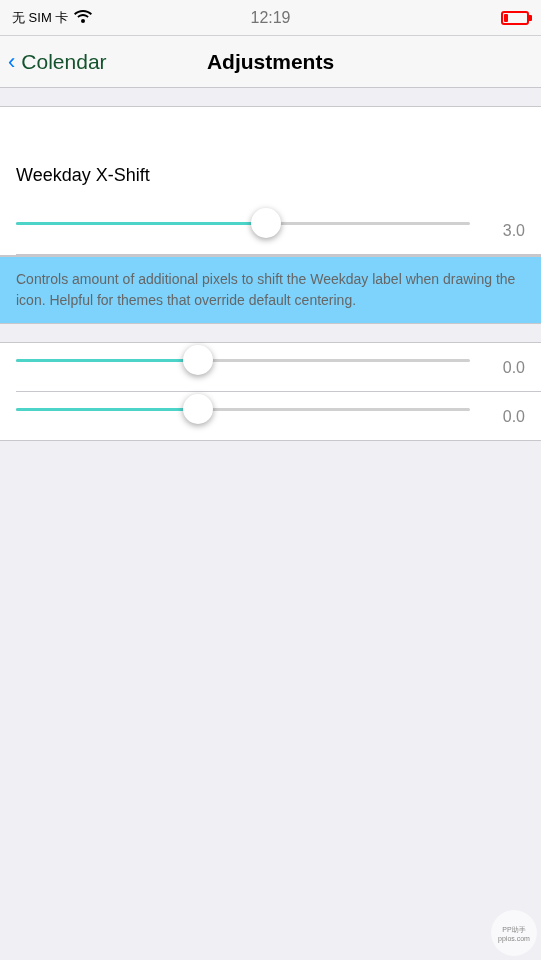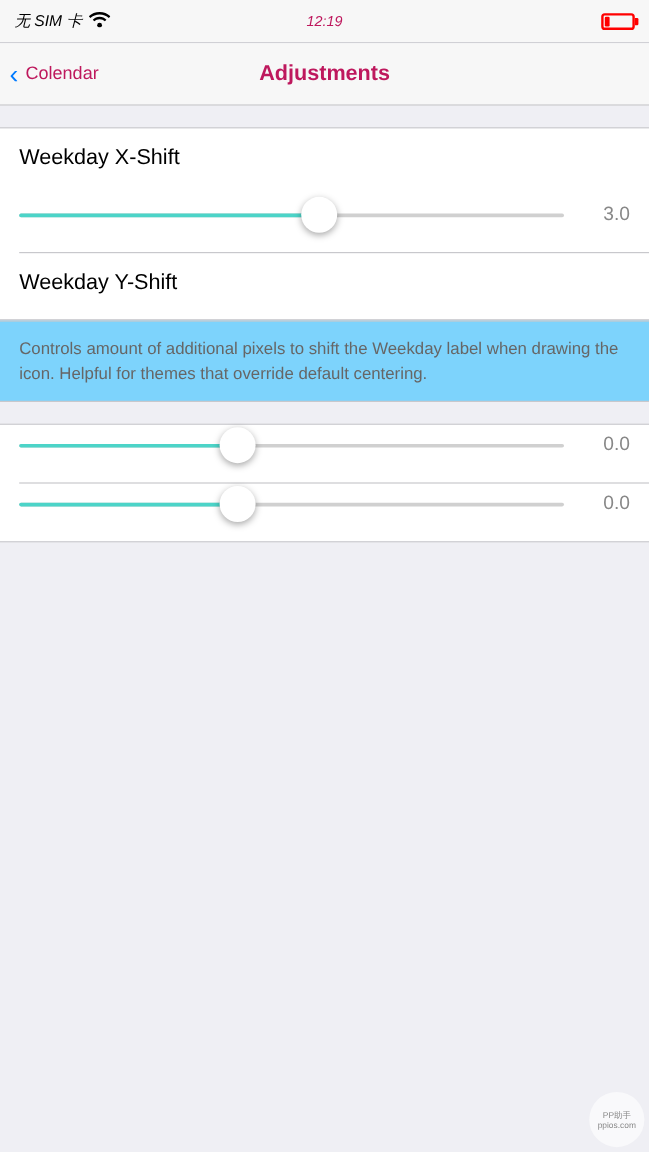--- a/index.html
+++ b/index.html
@@ -20,35 +20,34 @@
     
     .status-bar {
       width: 100%;
       height: 36px;
       background: #f7f7f7;
       display: flex;
       align-items: center;
       justify-content: space-between;
       padding: 0 12px;
       border-bottom: 1px solid #d0d0d5;
-      font-style: italic;
     }
 
     .status-left {
       display: flex;
       align-items: center;
       gap: 6px;
       font-size: 13px;
       color: #000;
     }
 
     .status-center {
-      font-size: 12px;
+      font-size: 16px;
       font-weight: 500;
-      color: #be185d;
+      color: #737373;
       position: absolute;
       left: 50%;
       transform: translateX(-50%);
     }
 
     .status-right {
       display: flex;
       align-items: center;
       gap: 6px;
     }
@@ -105,31 +104,31 @@
     }
 
     .nav-chevron {
       font-size: 22px;
       color: #007aff;
       margin-right: 2px;
       line-height: 1;
     }
 
     .nav-back-label {
-      color: #be185d;
-      font-size: 15px;
+      color: #14532d;
+      font-size: 21px;
     }
 
     .nav-title {
       position: absolute;
       left: 50%;
       transform: translateX(-50%);
-      font-size: 18px;
+      font-size: 21px;
       font-weight: 600;
-      color: #be185d;
+      color: #000000;
     }
 
     
     .content {
       width: 100%;
       background: #efeff4;
     }
 
     
     .section-separator {
@@ -139,31 +138,32 @@
 
     
     .white-section {
       background: #fff;
       border-top: 1px solid #c8c8cc;
       border-bottom: 1px solid #c8c8cc;
     }
 
     .setting-row {
       padding: 14px 16px 10px 16px;
+      margin-top: 44px;
     }
 
     .setting-label {
       font-size: 18px;
       color: #000;
       margin-bottom: 10px;
     }
 
     .slider-row {
       display: flex;
-      align-items: center;
+      align-items: flex-end;
       padding: 0px 16px 14px 16px;
       gap: 20px;
     }
 
     .slider-container {
       flex: 1;
       position: relative;
       height: 34px;
       display: flex;
       align-items: center;
@@ -284,23 +284,20 @@
         <div class="slider-track">
           <div class="slider-fill" style="width: 55%"></div>
           <div class="slider-thumb" style="left: calc(55% - 15px)"></div>
         </div>
       </div>
       <div class="slider-value">3.0</div>
     </div>
 
     <div class="row-divider"></div>
 
-    <div class="setting-row">
-      <div class="setting-label">Weekday Y-Shift</div>
-    </div>
   </div>
 
   <div class="description-section">
     <p class="description-text">Controls amount of additional pixels to shift the Weekday label when drawing the icon. Helpful for themes that override default centering.</p>
   </div>
 
   <div class="section-separator"></div>
 
   <div class="white-section">
 

